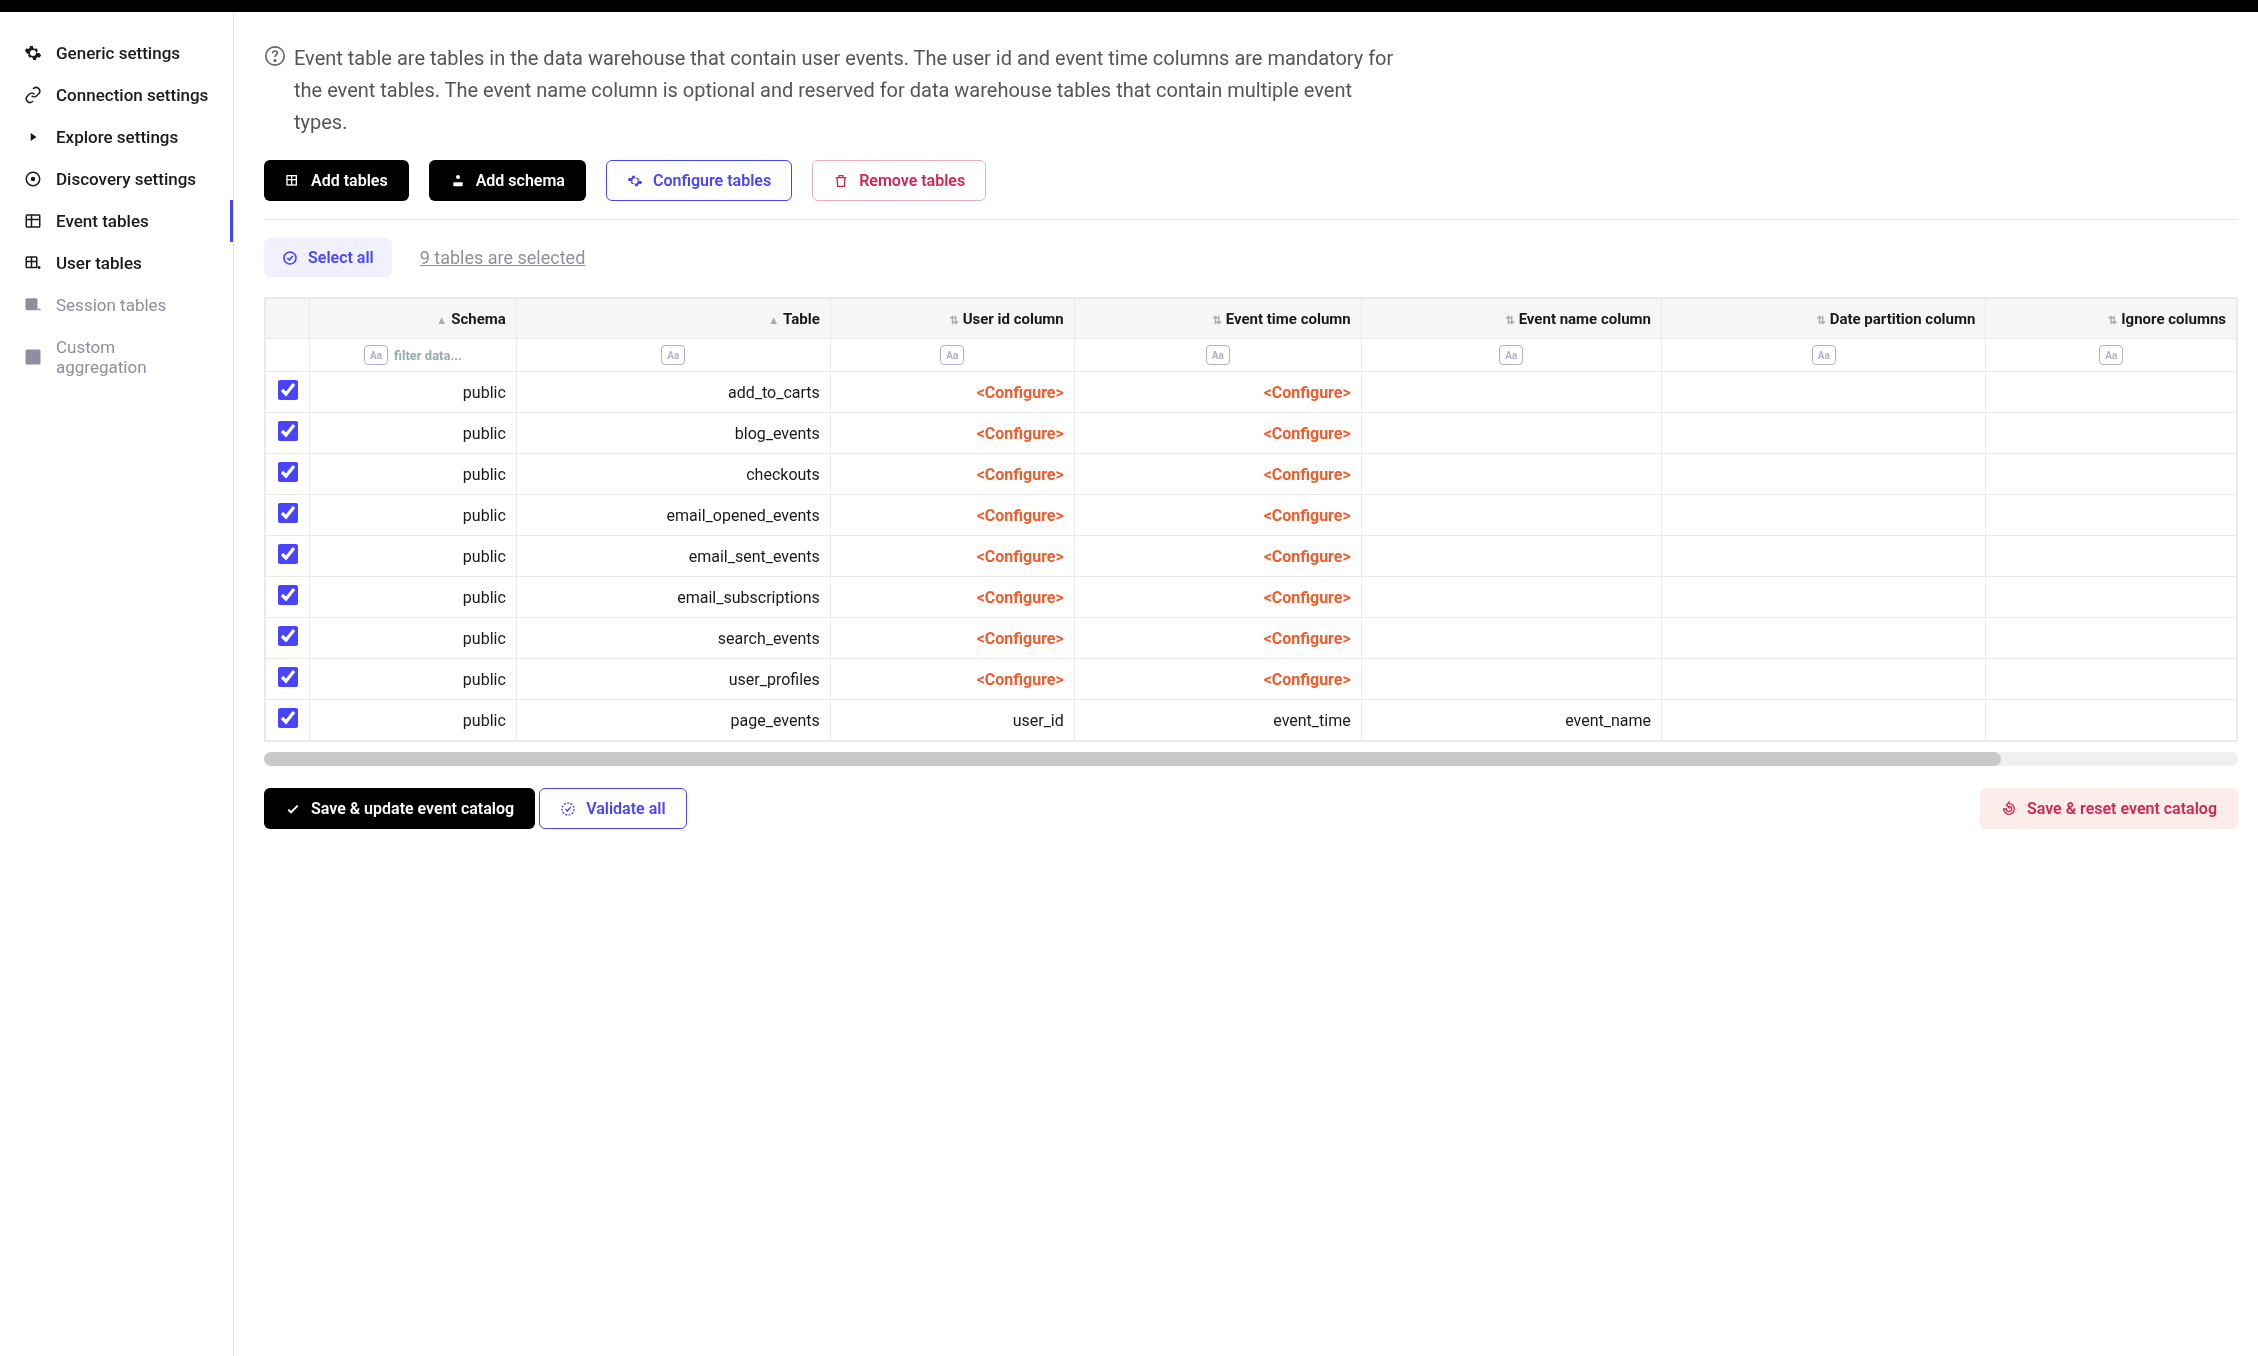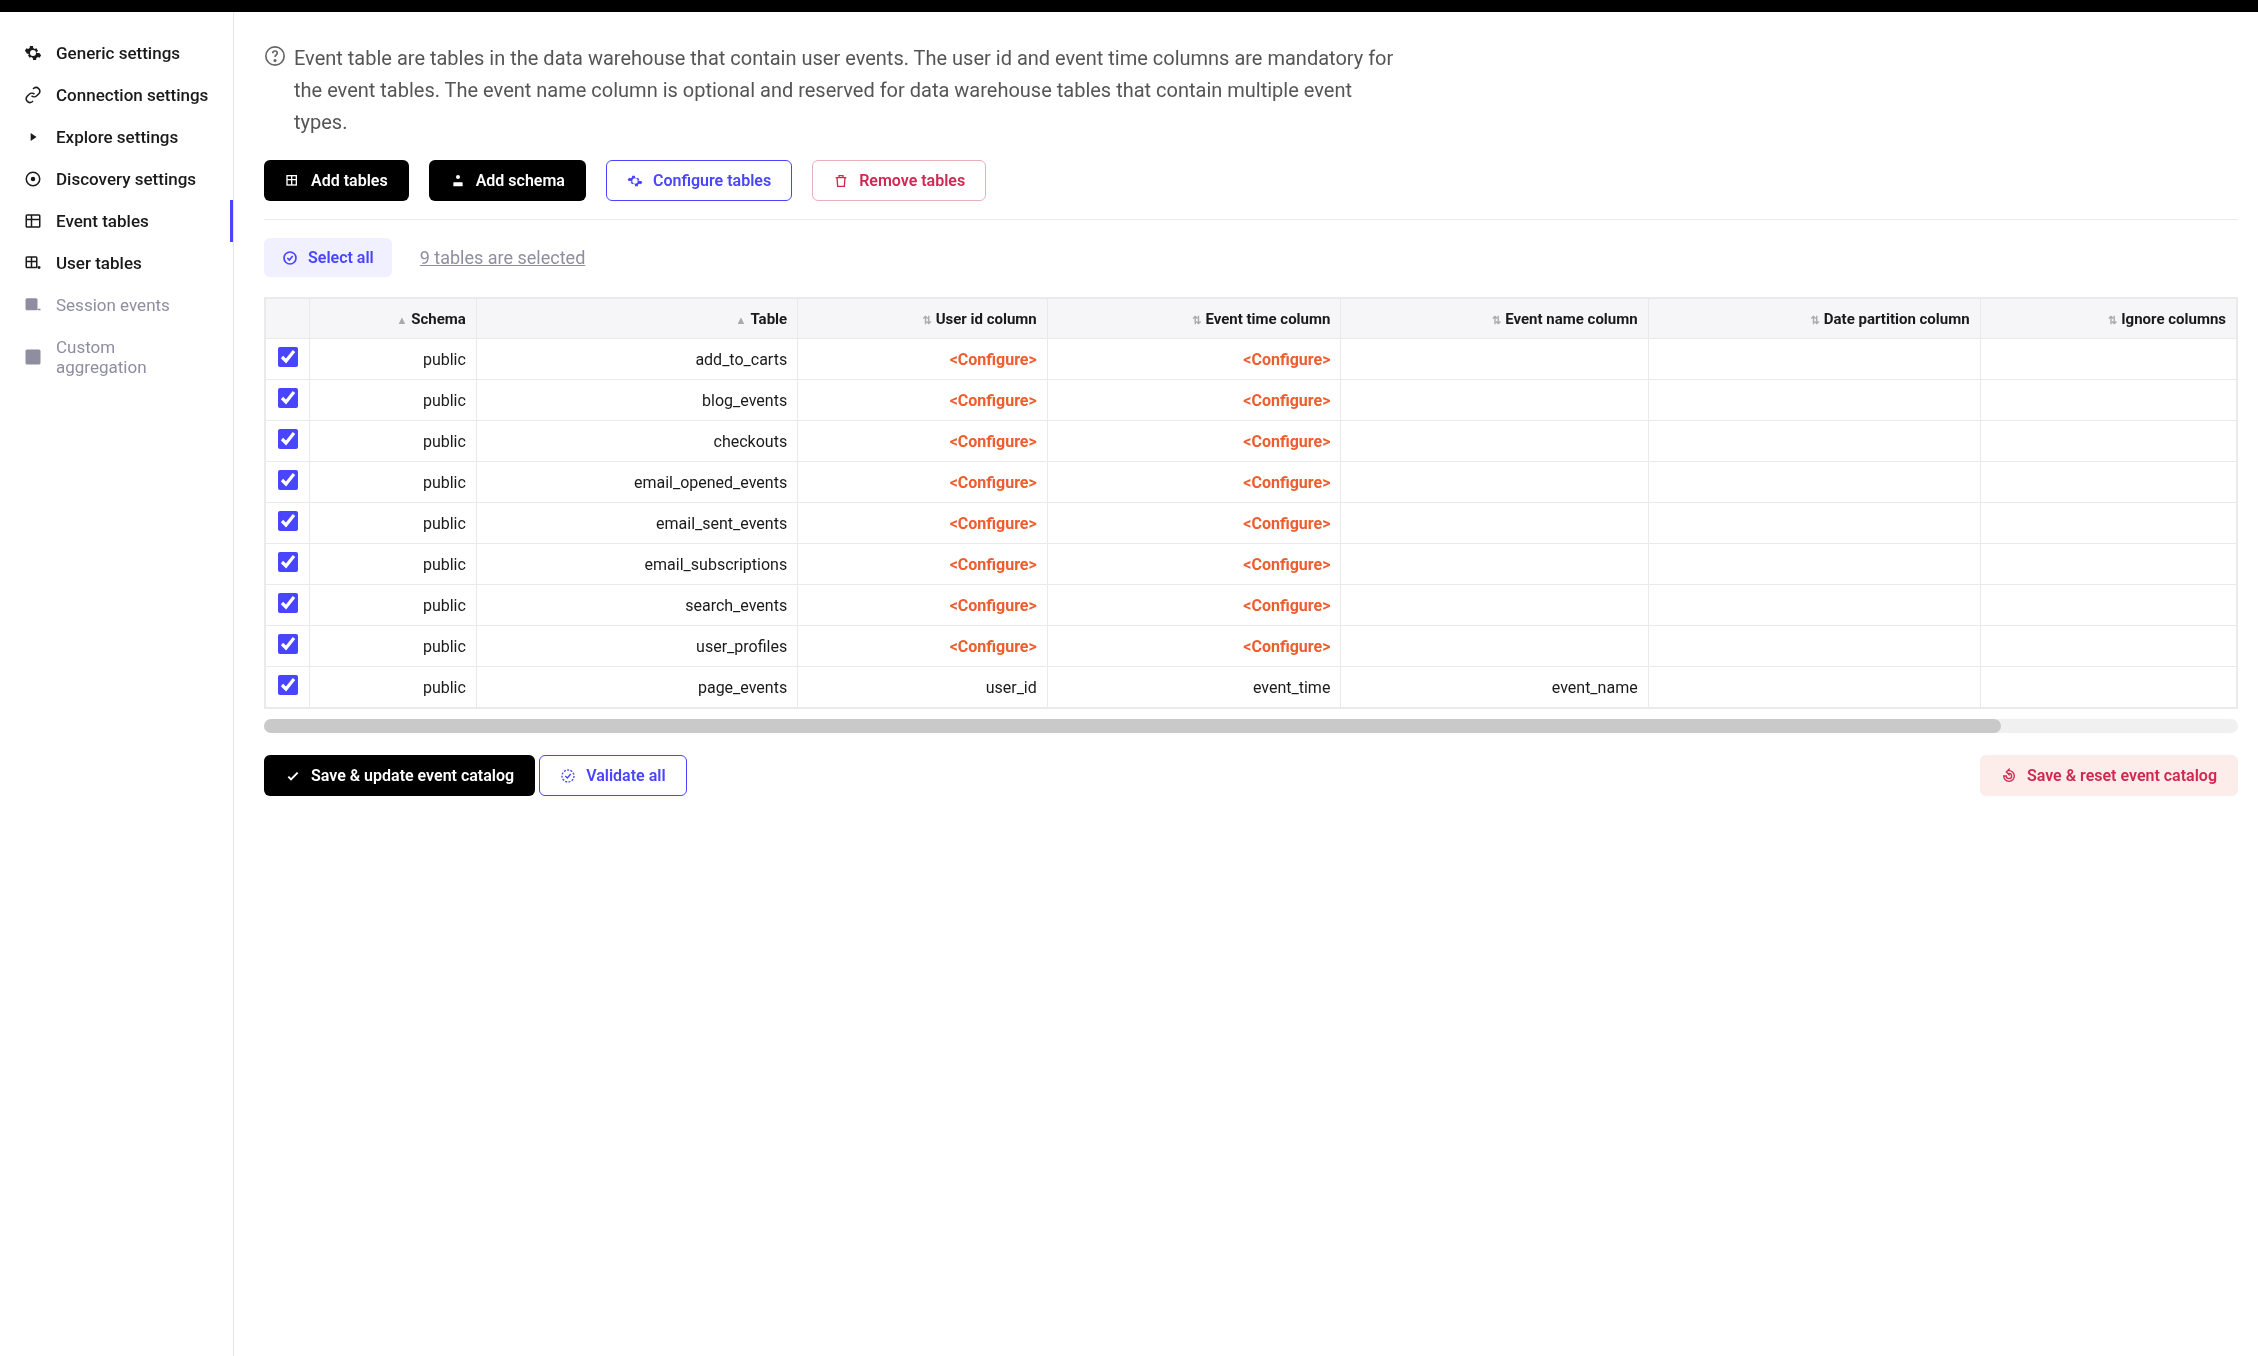--- a/index.html
+++ b/index.html
@@ -104,21 +104,21 @@
         </span>
       <span>User tables</span>
     </div>
     <div class="sidebar-item disabled">
       <span class="icon">
           <svg viewBox="0 0 24 24" width="18" height="18" fill="none" stroke="#8e8ea0" stroke-width="2">
             <rect x="3" y="4" width="14" height="14" rx="1"></rect>
             <path d="M3 10h14M10 4v14M18 18h4"></path>
           </svg>
         </span>
-      <span>Session events</span>
+      <span>Session tables</span>
     </div>
     <div class="sidebar-item disabled">
       <span class="icon">
           <svg viewBox="0 0 24 24" width="18" height="18" fill="none" stroke="#8e8ea0" stroke-width="2">
             <rect x="3" y="3" width="18" height="18" rx="1"></rect>
             <path d="M3 12h18M12 3v18"></path>
           </svg>
         </span>
       <span>Custom aggregation</span>
     </div>
@@ -194,20 +194,33 @@
           <tr>
             <th></th>
             <th><span class="sort">▲</span><span>Schema</span></th>
             <th><span class="sort">▲</span><span>Table</span></th>
             <th><span class="sort">⇅</span><span>User id column</span></th>
             <th><span class="sort">⇅</span><span>Event time column</span></th>
             <th><span class="sort">⇅</span><span>Event name column</span></th>
             <th><span class="sort">⇅</span><span>Date partition column</span></th>
             <th><span class="sort">⇅</span><span>Ignore columns</span></th>
           </tr>
+          <tr class="filter-row">
+            <th></th>
+            <th><span class="filter-pill">
+                  <span class="filter-badge">Aa</span>
+                  <span>filter data...</span>
+                </span></th>
+            <th><span class="filter-badge">Aa</span></th>
+            <th><span class="filter-badge">Aa</span></th>
+            <th><span class="filter-badge">Aa</span></th>
+            <th><span class="filter-badge">Aa</span></th>
+            <th><span class="filter-badge">Aa</span></th>
+            <th><span class="filter-badge">Aa</span></th>
+          </tr>
         </thead>
         <tbody id="tbody">
             <tr>
               <td class="chk"><input type="checkbox" class="chkbox" checked="" style=""></td>
               <td>public</td>
               <td>add_to_carts</td>
               <td><span class="configure">&lt;Configure&gt;</span></td>
               <td><span class="configure">&lt;Configure&gt;</span></td>
               <td></td>
               <td></td>

